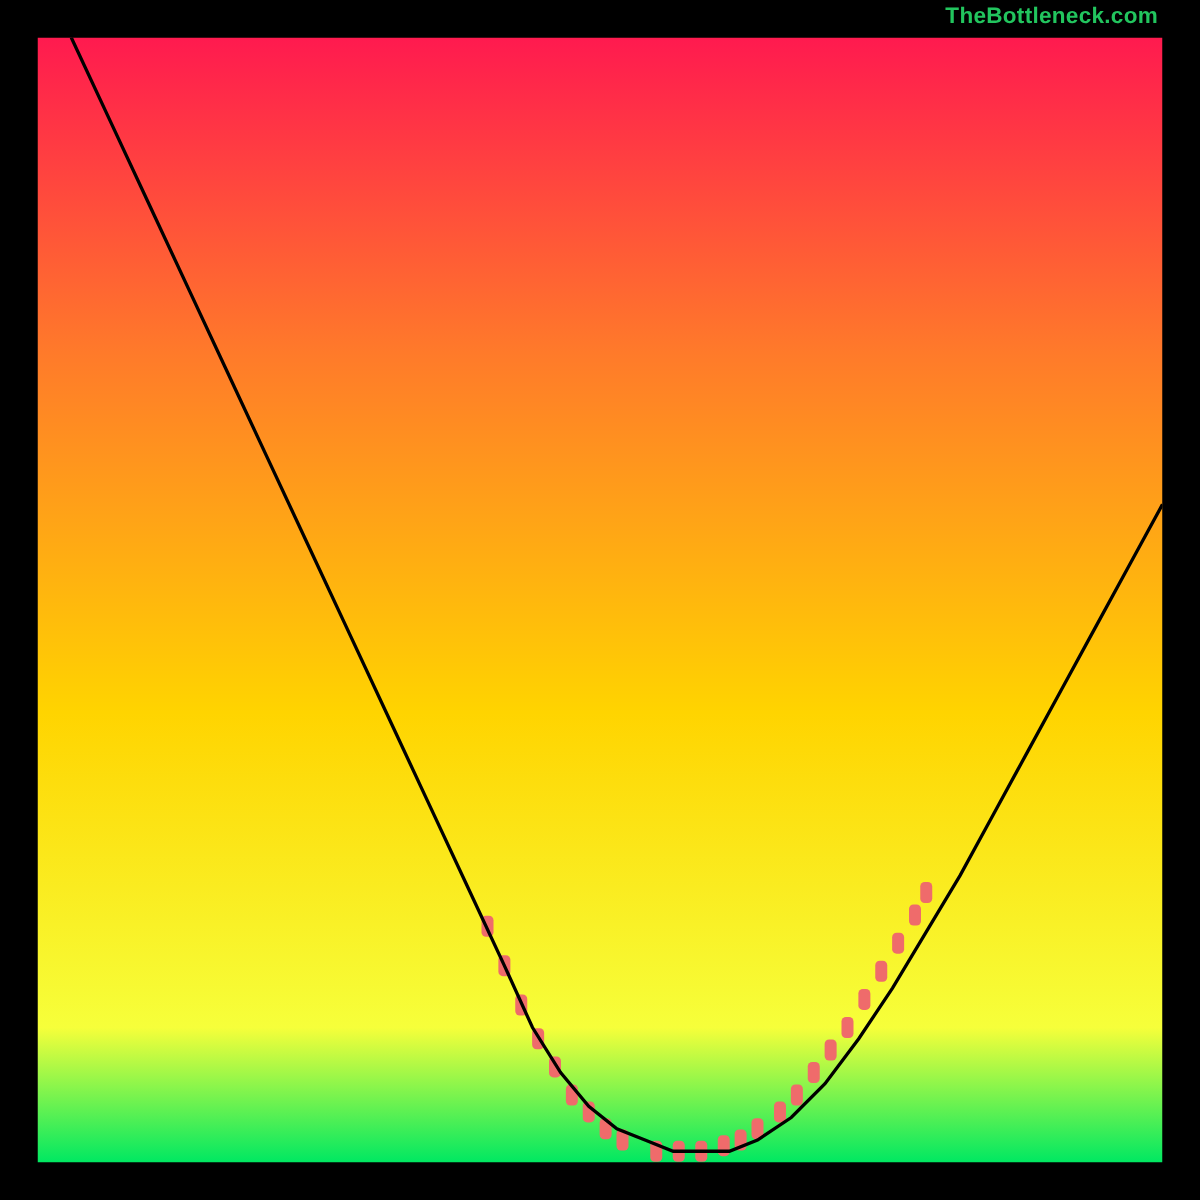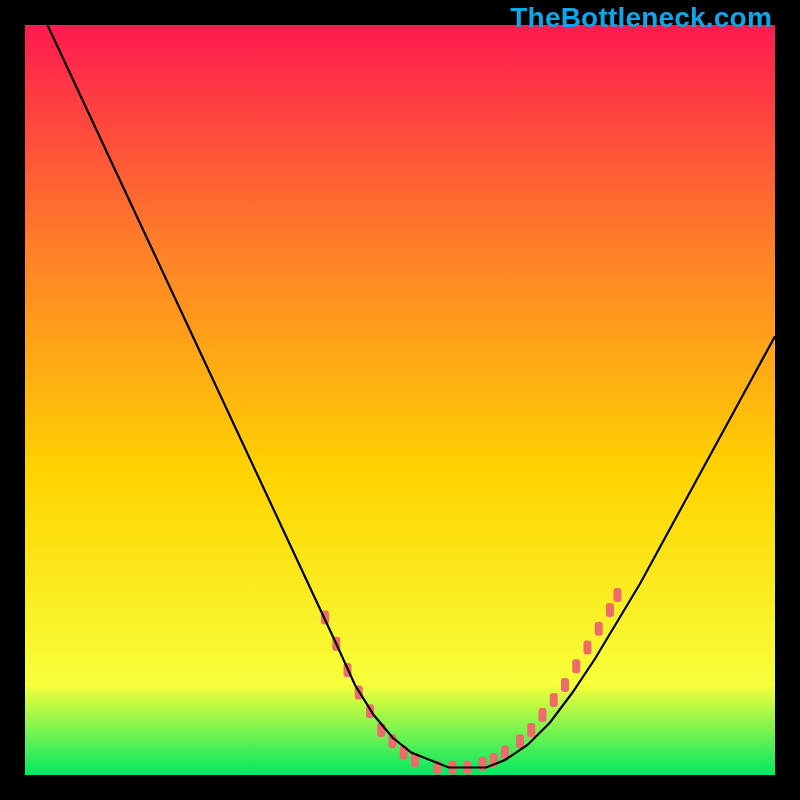--- a/index.html
+++ b/index.html
@@ -23,23 +23,23 @@
     left: 0;
     top: 0;
     width: 750px;
     height: 750px;
   }
   .watermark {
     position: absolute;
     top: 2px;
     right: 28px;
     font-family: Arial, Helvetica, sans-serif;
-    font-size: 28px;
+    font-size: 15px;
     font-weight: 600;
-    color: #0ea5e9;
+    color: #22c55e;
     letter-spacing: 0.2px;
   }
 </style>
 </head>
 <body>
 
 <div class="frame">
   <svg class="plot-area" viewBox="0 0 750 750" preserveAspectRatio="none">
     <defs>
       <linearGradient id="bg-grad" x1="0" y1="0" x2="0" y2="1">

